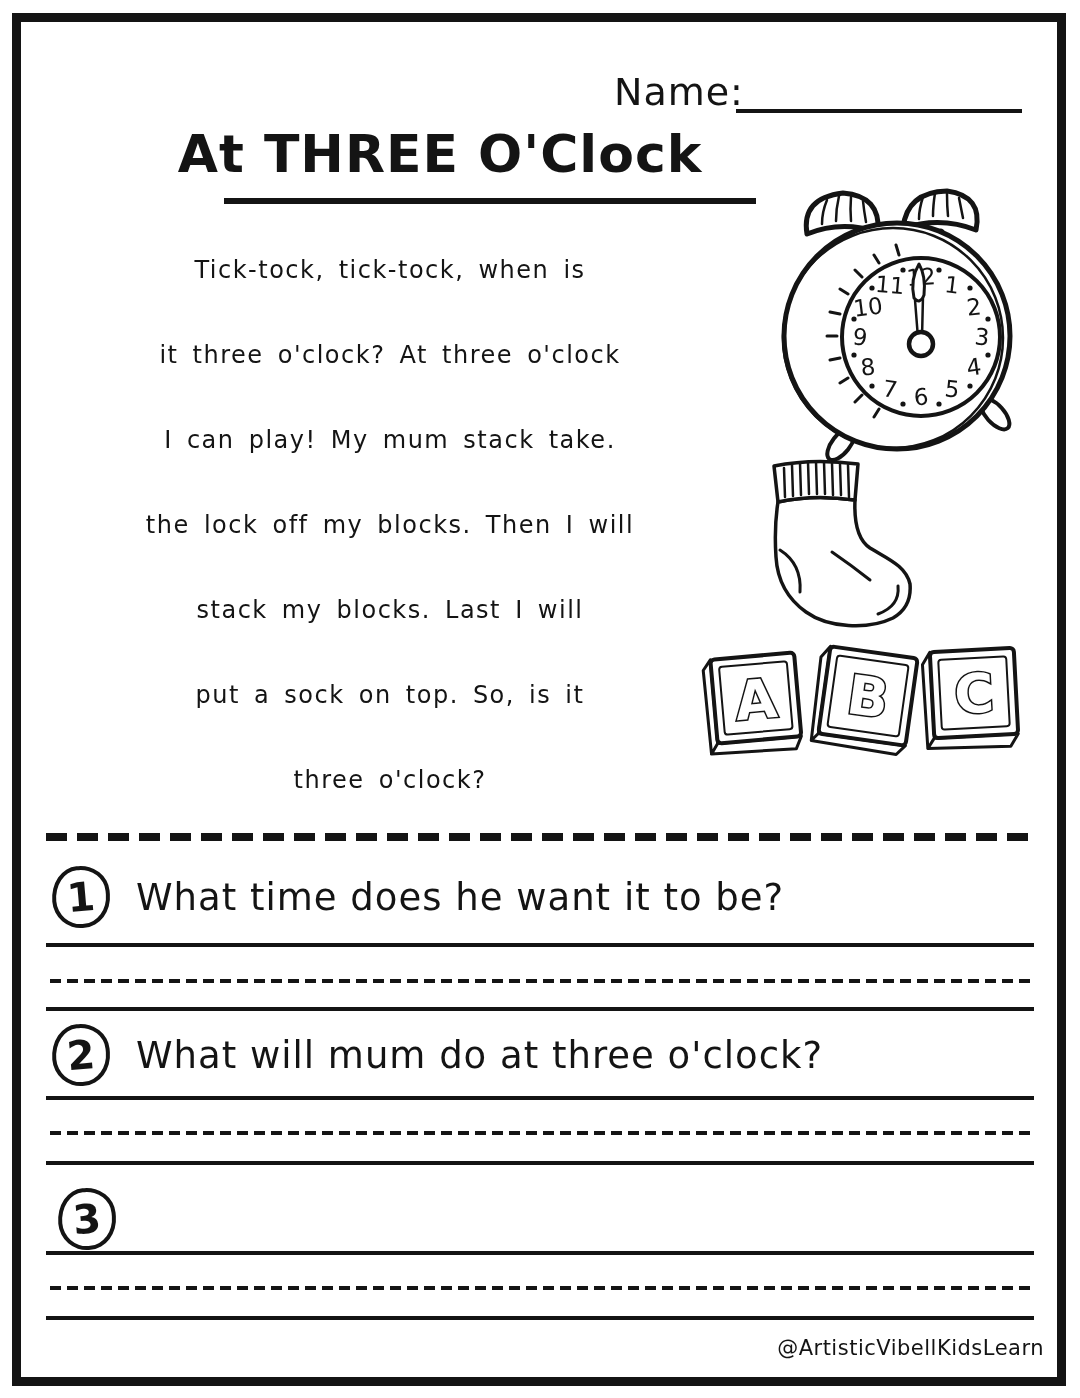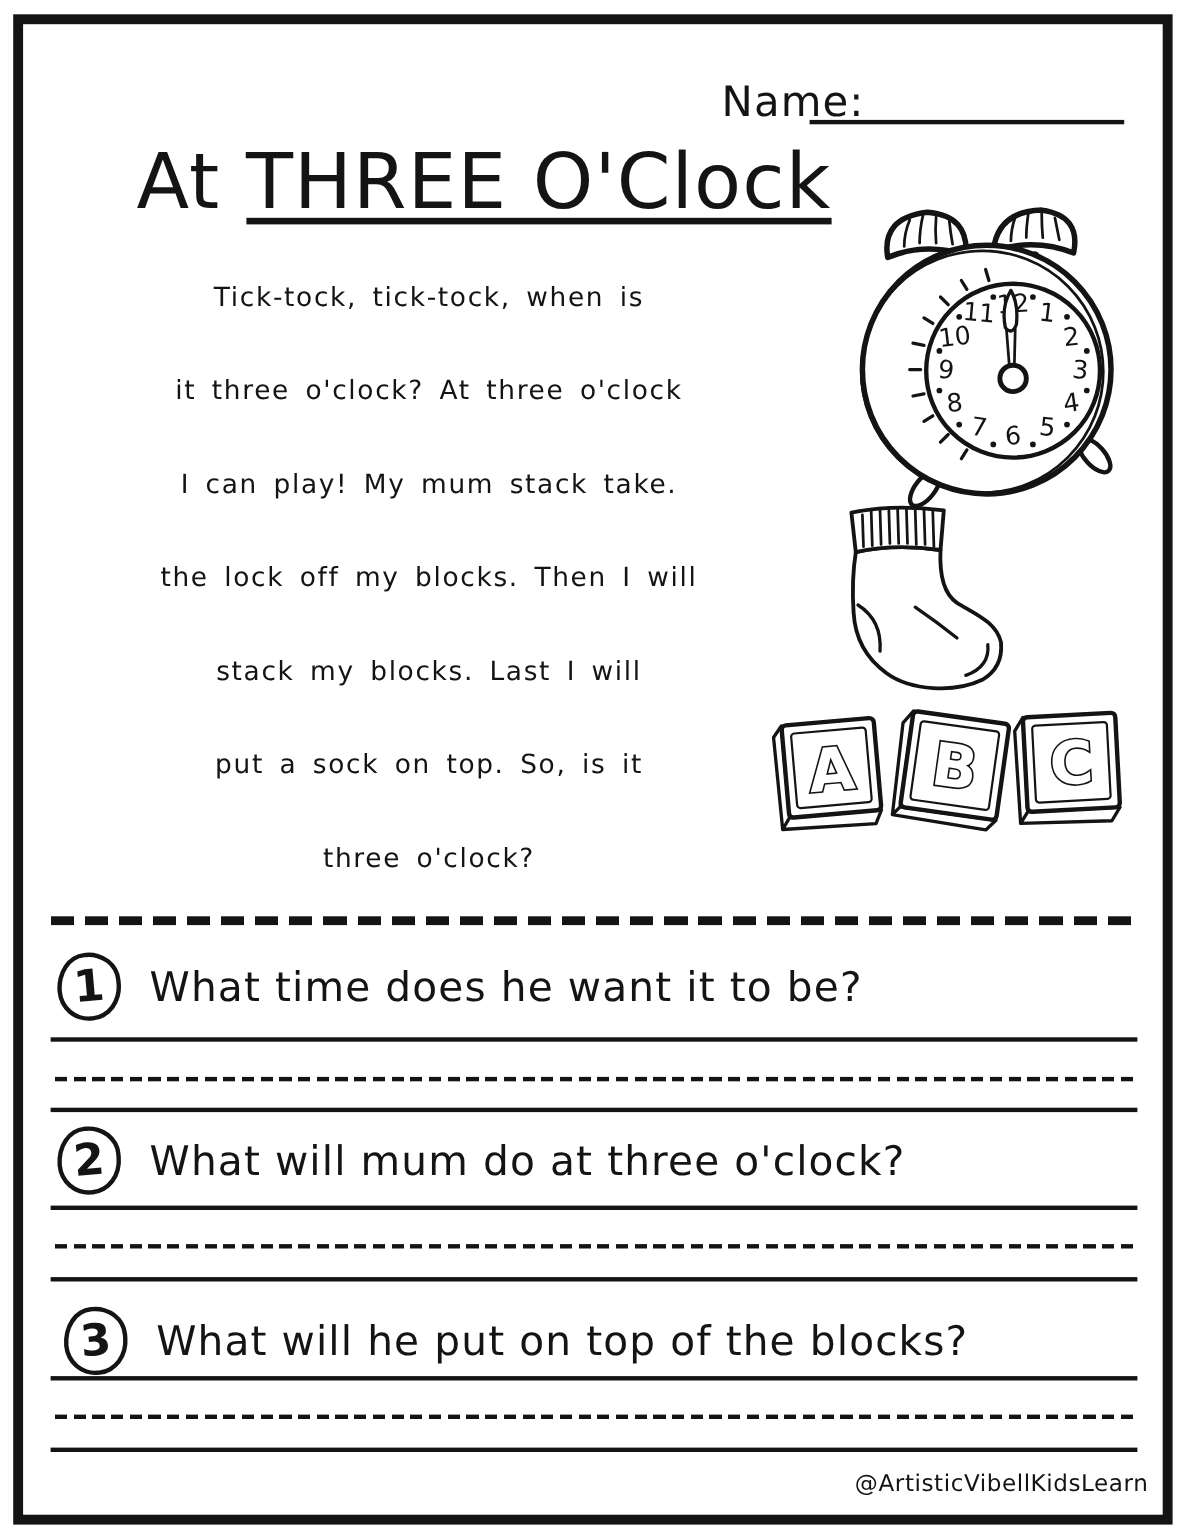--- a/index.html
+++ b/index.html
@@ -9,25 +9,25 @@
     position:relative; width:1080px; height:1398px;
     background:var(--paper); color:var(--ink); overflow:hidden;
   }
   .frame{
     position:absolute; left:12px; top:13px; width:1054px; height:1373px;
     border:9px solid var(--ink);
   }
   .abs{ position:absolute; }
   .nowrap{ white-space:nowrap; }
 
-  .name-label{ left:656px; top:70px; font-size:38px; letter-spacing:1px; }
+  .name-label{ left:614px; top:70px; font-size:38px; letter-spacing:1px; }
   .name-line{ left:736px; top:109px; width:286px; height:4px; background:var(--ink); }
 
   .title{ left:90px; top:124px; width:700px; text-align:center;
-          font-size:70px; font-weight:normal; letter-spacing:1px; }
+          font-size:52px; font-weight:bold; letter-spacing:1px; }
   .title-underline{ left:224px; top:198px; width:532px; height:6px; background:var(--ink); }
 
   .passage{ left:8px; top:228px; width:764px; text-align:center;
             font-size:24px; line-height:85px; letter-spacing:1.5px; word-spacing:5px; }
   .passage div{ white-space:nowrap; }
 
   .divider{ left:46px; top:833px; width:988px; height:8px;
             background:repeating-linear-gradient(90deg,var(--ink) 0 21px,transparent 21px 31px); }
 
   .qrow{ position:absolute; left:52px; display:flex; align-items:center; gap:26px; }
@@ -172,20 +172,19 @@
   <div class="qrow" style="top:1024px;">
     <div class="qnum">2</div>
     <div class="qtext">What will mum do at three o'clock?</div>
   </div>
   <div class="abs ln-solid" style="top:1096px;"></div>
   <div class="abs ln-dash" style="top:1131px;"></div>
   <div class="abs ln-solid" style="top:1161px;"></div>
 
   <div class="qrow" style="top:1188px; left:58px;">
     <div class="qnum">3</div>
-    <div class="qtext">What will he put on top of the blocks?</div>
   </div>
   <div class="abs ln-solid" style="top:1251px;"></div>
   <div class="abs ln-dash" style="top:1286px;"></div>
   <div class="abs ln-solid" style="top:1316px;"></div>
 
   <div class="abs credit nowrap">@ArtisticVibellKidsLearn</div>
 </div>
 
 </body></html>

